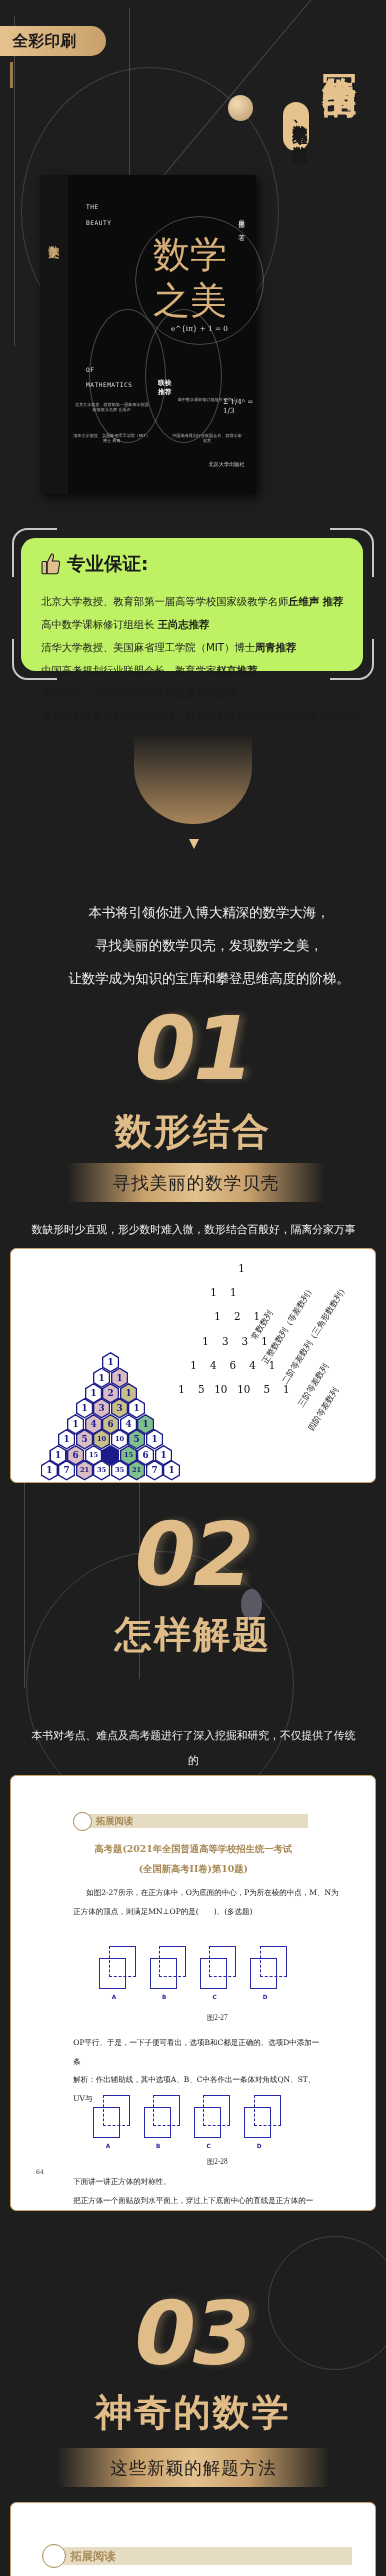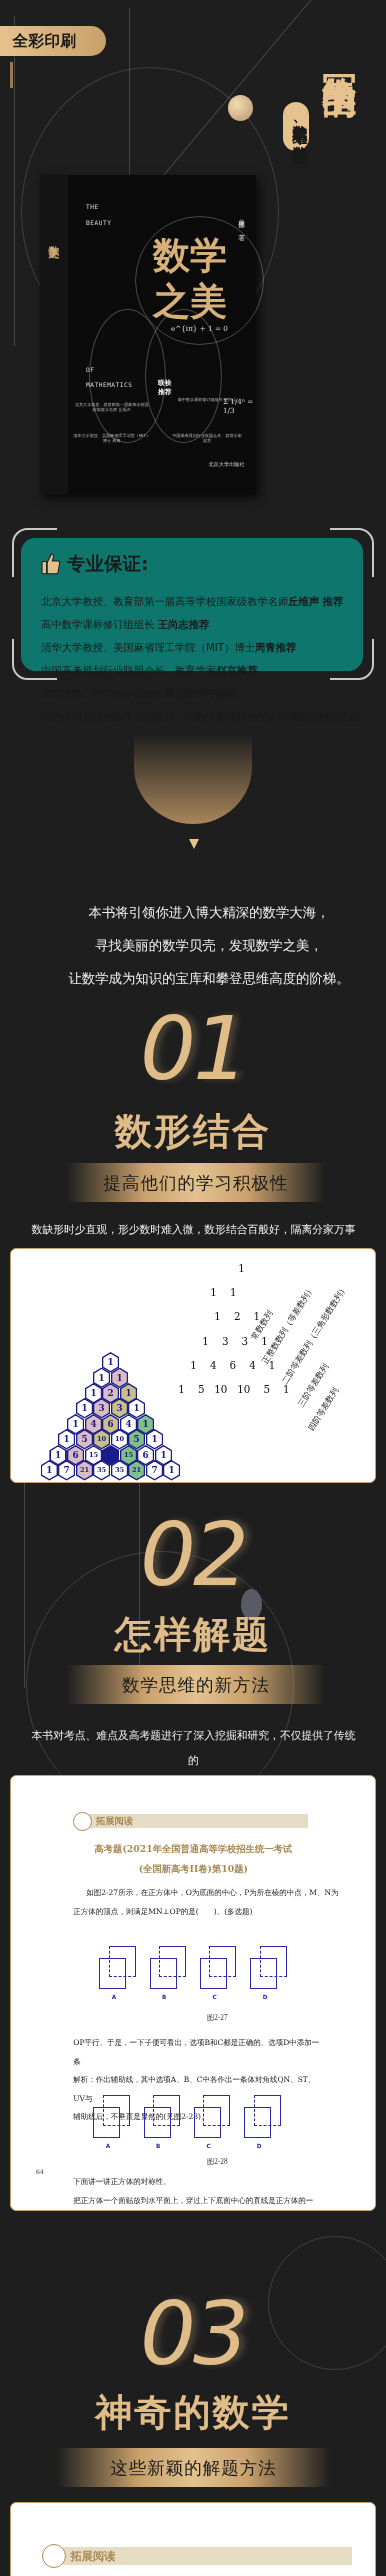--- a/index.html
+++ b/index.html
@@ -10,49 +10,49 @@
   .deco-circle { position: absolute; border: 0.5px solid rgba(255,255,255,0.15); border-radius: 50%; }
   .dot { position: absolute; border-radius: 50%; background: radial-gradient(circle at 35% 35%, #f3dcb3, #b8946a); }
 
   
   .badge { left: 0; top: 26px; width: 106px; height: 30px; background: linear-gradient(90deg,#e6c28e,#c9a06b); border-radius: 0 15px 15px 0; color: #1a1a1a; font-weight: bold; font-size: 15.5px; display: flex; align-items: center; padding-left: 12.4px; letter-spacing: 0.5px; }
   .vtitle { writing-mode: vertical-rl; font-weight: bold; }
   .hero-title { right: 29px; top: 47px; font-size: 34px; color: #e6c28e; line-height: 1; letter-spacing: 2.1px; }
   .hero-pill { right: 77px; top: 102px; width: 26px; padding: 11.3px 0; background: #e6c28e; border-radius: 13px; color: #1a1a1a; font-size: 15px; display: flex; justify-content: center; letter-spacing: 1px; }
   .book { left: 40px; top: 175px; width: 216px; height: 319px; background: #0b0b0b; box-shadow: 3.1px 4.1px 9.3px rgba(0,0,0,0.7); border-left: 28px solid #141414; }
   .book .en { position: absolute; font-family: "DejaVu Sans Mono", "Liberation Mono", monospace; font-size: 6.2px; color: #ddd; letter-spacing: 0.5px; }
-  .book .big { position: absolute; font-family: "DejaVu Serif", "Liberation Serif", serif; font-size: 37px; color: #d8b07a; font-weight: bold; }
+  .book .big { position: absolute; font-family: "DejaVu Serif", "Liberation Serif", serif; font-size: 37px; color: #d8b07a; font-weight: normal; }
   .book .tag { position: absolute; font-size: 5.7px; color: #eee; }
   .book .spine { position: absolute; left: -23px; top: 62px; writing-mode: vertical-rl; color: #d8b07a; font-size: 11.3px; font-family: "DejaVu Serif", serif; }
   .book .author { position: absolute; right: 10.3px; top: 41px; writing-mode: vertical-rl; font-size: 6.7px; color: #ddd; }
   .book .formula { position: absolute; font-family: "DejaVu Serif", serif; color: #ddd; font-size: 7.2px; }
   .book .rec { position: absolute; font-size: 4.1px; color: #bbb; text-align: center; line-height: 1.3; }
   .book .pub { position: absolute; right: 11.3px; bottom: 26px; font-size: 5.2px; color: #ddd; }
   .mesh { position: absolute; border-radius: 50%; border: 0.5px solid rgba(255,255,255,0.25); }
 
   
   .card-frame { left: 12.4px; top: 528px; width: 362px; height: 152px; border: 2.1px solid #c8c8c8; border-radius: 15.5px; }
   .card-frame-mask-t { left: 57px; top: 526px; width: 273px; height: 7.2px; background: #1e1e1e; }
   .card-frame-mask-b { left: 57px; top: 676px; width: 273px; height: 7.2px; background: #1e1e1e; }
   .card-frame-mask-l { left: 9.3px; top: 577px; width: 7.2px; height: 62px; background: #1e1e1e; }
   .card-frame-mask-r { left: 370px; top: 577px; width: 7.2px; height: 62px; background: #1e1e1e; }
-  .pro-card { left: 20.6px; top: 538px; width: 342px; height: 133px; background: #0f766e; border-radius: 14.4px; color: #1a1a1a; padding: 13.4px 20.6px; }
+  .pro-card { left: 20.6px; top: 538px; width: 342px; height: 133px; background: #bef264; border-radius: 14.4px; color: #1a1a1a; padding: 13.4px 20.6px; }
   .pro-head { display: flex; align-items: center; gap: 6.2px; font-size: 18.5px; font-weight: bold; margin-bottom: 13.4px; }
   .thumb { width: 19.6px; height: 23px; position: relative; }
   .pro-line { font-size: 10.3px; line-height: 23px; white-space: nowrap; }
   .pro-line b { font-weight: bold; }
 
   .half-moon { position: absolute; width: 118px; height: 113px; border-radius: 0 0 59px 59px / 0 0 57px 57px; background: linear-gradient(180deg, rgba(30,30,30,0) 20%, #a8865c 100%); }
   .tri { position: absolute; width: 0; height: 0; border-left: 5.2px solid transparent; border-right: 5.2px solid transparent; border-top: 10.3px solid #e6c28e; }
 
   .center-text { position: absolute; left: 16px; width: 386px; text-align: center; }
   .intro { top: 896px; font-size: 13.4px; line-height: 33px; color: #f0f0f0; }
 
   
-  .sec-num { position: absolute; left: 0; width: 386px; text-align: center; font-size: 88px; font-weight: normal; font-style: italic; color: #e0bd88; letter-spacing: -3.1px; text-shadow: 5.2px 0 6.2px rgba(224,189,136,0.25); font-family: "DejaVu Sans", sans-serif; }
+  .sec-num { position: absolute; left: 0; width: 386px; text-align: center; font-size: 88px; font-weight: bold; font-style: italic; color: #e0bd88; letter-spacing: -3.1px; text-shadow: 5.2px 0 6.2px rgba(224,189,136,0.25); font-family: "DejaVu Sans", sans-serif; }
   .sec-title { position: absolute; left: 0; width: 386px; text-align: center; font-size: 37px; font-weight: bold; color: #e0bd88; letter-spacing: 2.1px; }
   .sec-band { position: absolute; left: 67px; width: 258px; height: 39px; background: linear-gradient(90deg, rgba(224,189,136,0) 0%, #c9a16c 30%, #e3c28f 50%, #c9a16c 70%, rgba(224,189,136,0) 100%); display: flex; align-items: center; justify-content: center; font-size: 17.5px; color: #1c1c1c; letter-spacing: 1px; }
   .sec-desc { position: absolute; left: 31px; width: 325px; text-align: center; font-size: 10.8px; line-height: 25px; color: #f0f0f0; }
 
   .white-card { position: absolute; left: 10.3px; width: 366px; background: #fff; border: 1.5px solid #c9a16c; border-radius: 6.2px; color: #222; overflow: hidden; }
 
   
   .hex-grid { position: absolute; left: 18.5px; top: 103px; }
   .hex { position: absolute; width: 17.5px; height: 20.6px; clip-path: polygon(50% 0, 100% 25%, 100% 75%, 50% 100%, 0 75%, 0 25%); background: #1b1b8a; }
   .hex span { position: absolute; inset: 1.5px; clip-path: polygon(50% 0, 100% 25%, 100% 75%, 50% 100%, 0 75%, 0 25%); background: #fff; display: flex; align-items: center; justify-content: center; font-family: "DejaVu Serif", serif; font-weight: bold; font-size: 8.8px; color: #1b1b8a; }
@@ -140,21 +140,21 @@
   <div class="tri" style="left:189px;top:839px;"></div>
 
   <div class="center-text intro">
     <div>本书将引领你进入博大精深的数学大海，</div>
     <div>寻找美丽的数学贝壳，发现数学之美，</div>
     <div>让数学成为知识的宝库和攀登思维高度的阶梯。</div>
   </div>
 
   <div class="sec-num" style="top:997px;">01</div>
   <div class="sec-title" style="top:1107px;">数形结合</div>
-  <div class="sec-band" style="top:1163px;">提高他们的学习积极性</div>
+  <div class="sec-band" style="top:1163px;">寻找美丽的数学贝壳</div>
   <div class="sec-desc" style="top:1217px;">
     <div>数缺形时少直观，形少数时难入微，数形结合百般好，隔离分家万事休。</div>
       <div>本书用大量图解的方式对中学生在数学学习的过程中遇到的重点、难点进</div>
       <div>行讲解，图解方式可以将抽象的数学问题转化为具体的图形，使得学生更</div>
       <div>容易理解和掌握。</div>
   </div>
 
   <div class="white-card" style="top:1248px;height:235px;">
     <div class="hex-grid" id="hexgrid">
         <div class="hex " style="left: 72px; top: 0px;">
@@ -280,21 +280,20 @@
     <div class="diag-label" style="left:294px;top:149px;">三阶等差数列</div>
     <div class="diag-label" style="left:304px;top:173px;">四阶等差数列</div>
   </div>
 
   <div class="deco-line" style="left:24px;top:1482px;width:0.5px;height:206px;"></div>
   <div class="deco-line" style="left:139px;top:1473px;width:0.5px;height:206px;"></div>
   <div class="deco-circle" style="left:26px;top:1551px;width:268px;height:268px;"></div>
   <div class="dot" style="left:241px;top:1589px;width:20.6px;height:31px;background:#5a5a66;"></div>
   <div class="sec-num" style="top:1503px;">02</div>
   <div class="sec-title" style="top:1610px;">怎样解题</div>
-  <div class="sec-band" style="top:1665px;">数学思维的新方法</div>
   <div class="sec-desc" style="top:1723px;">
     <div>本书对考点、难点及高考题进行了深入挖掘和研究，不仅提供了传统的</div>
       <div>解题方法，还创新性地提出了多种不同的解题思路。这些新颖的解题方法</div>
       <div>不仅能够帮助学生更好地理解和掌握知识点，还能够开阔他们的解题思路，</div>
       <div>提高他们的思维能力和创新能力。不同的解题方法也能够激发学生的学习</div>
       <div>兴趣，提高他们的学习积极性，使他们在面对高考题时从容不迫。</div>
   </div>
 
   <div class="white-card" style="top:1775px;height:436px;">
     <div class="ext-head" style="left:62px;top:36px;">
@@ -324,21 +323,20 @@
       <div class="cube">
           <div class="b"></div>
           <div class="f"></div>
           <span class="cube-lab">D</span>
         </div>
     </div>
     <div class="caption" style="top:237px;">图2-27</div>
     <div class="pg-text" style="left:62px;top:258px;width:247px;">
       <div>OP平行。于是，一下子便可看出，选项B和C都是正确的。选项D中添加一条</div>
         <div>解析：作出辅助线，其中选项A、B、C中各作出一条体对角线QN、ST、UV与</div>
-        <div>辅助线后，不垂直是显然的(见图2-28)。</div>
     </div>
     <div class="cubes" style="left:82px;top:319px;">
       <div class="cube">
           <div class="b"></div>
           <div class="f"></div>
           <span class="cube-lab">A</span>
         </div>
       <div class="cube">
           <div class="b"></div>
           <div class="f"></div>

